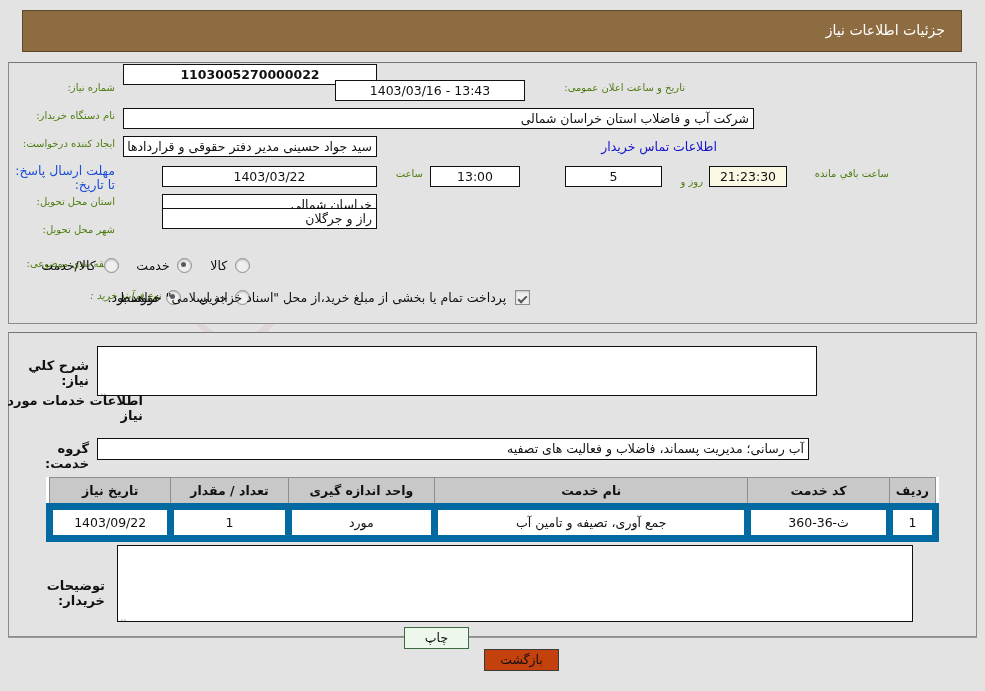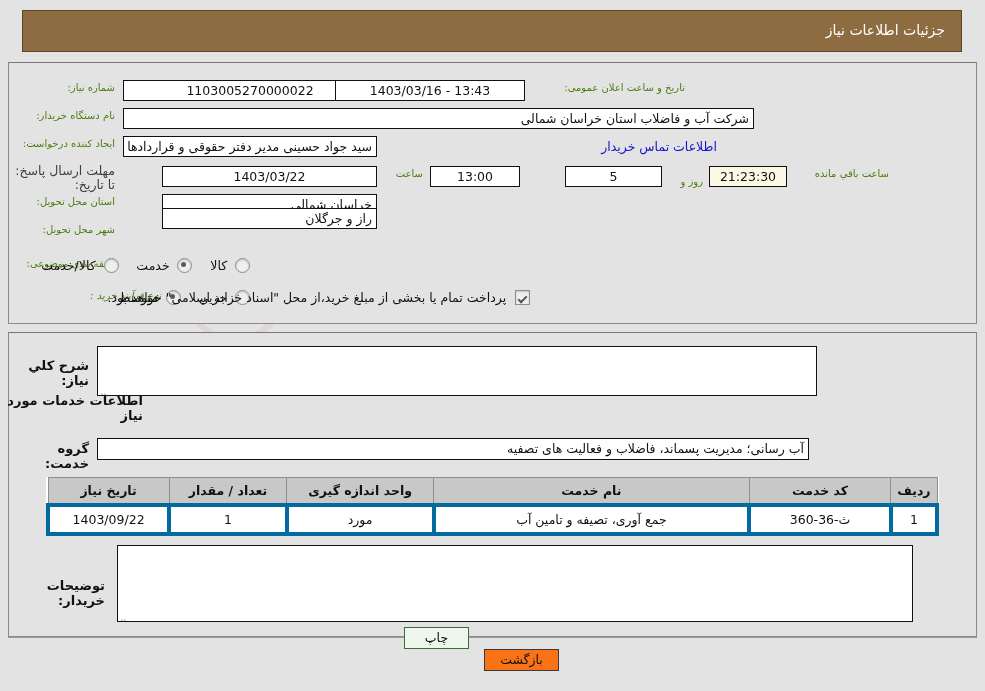--- a/index.html
+++ b/index.html
@@ -42,21 +42,21 @@
   .panel{
     position:absolute;background:#e3e3e3;
     border:1px solid #8a8a8a;border-top-color:#767676;
     box-sizing:border-box;z-index:1;
   }
   #panel-top{left:8px;top:62px;width:969px;height:262px;}
   #panel-bottom{left:8px;top:332px;width:969px;height:305px;}
 
   .row{position:absolute;display:flex;align-items:center;}
   .lbl{color:#4d7c0f;font-size:10px;white-space:nowrap;}
-  .lbl2{color:#404040;font-size:12.5px;line-height:14px;text-align:center;}
+  .lbl2{color:#1d4ed8;font-size:12.5px;line-height:14px;text-align:center;}
 
   .fld{
     background:#ffffff;border:1px solid #111;box-sizing:border-box;
     height:21px;line-height:19px;font-size:12.5px;color:#111;
     padding:0 4px;overflow:hidden;white-space:nowrap;
     font-family:"DejaVu Sans","Liberation Sans",sans-serif;
   }
   .fld.r{text-align:right;}
   .fld.ltr{direction:ltr;text-align:center;}
   .fld.cream{background:#fbf8e3;}
@@ -108,37 +108,37 @@
   table.grid{
     border-collapse:collapse;position:absolute;
     font-size:12.5px;background:#fff;
   }
   table.grid th{
     background:#c8c8c8;border:1px solid #8e8e8e;
     font-weight:bold;color:#111;height:25px;padding:0 6px;
     text-align:center;white-space:nowrap;
   }
   table.grid td{
-    background:#ffffff;border:4px solid #0369a1;
+    background:#ffffff;border:7px solid #0369a1;
     height:25px;padding:0 6px;text-align:center;color:#111;
   }
   td.ltrcell{direction:ltr;}
 
   
   .hr{
     position:absolute;left:8px;top:637px;width:969px;height:0;
     border-top:1px solid #9a9a9a;z-index:2;
   }
   .btn{
     position:absolute;height:22px;line-height:20px;text-align:center;
     font-size:12.5px;border:1px solid #2a2a2a;cursor:pointer;
     box-sizing:border-box;color:#111;
   }
   #btn-print{background:#eef7ec;border-color:#3c6b3c;}
-  #btn-back{background:#f97316;border-color:#3a3a3a;}
+  #btn-back{background:#c2410c;border-color:#3a3a3a;}
 </style>
 </head>
 <body>
 
 <div class="watermark">
   <svg class="wm-shield" viewBox="0 0 120 150">
     <path d="M60 4 L112 26 L112 78 C112 116 88 136 60 146 C32 136 8 116 8 78 L8 26 Z" fill="none" stroke="#d8b9b9" stroke-width="7"></path>
     <path d="M36 72 L54 92 L88 50" fill="none" stroke="#d8b9b9" stroke-width="9" stroke-linecap="round"></path>
   </svg>
   <svg class="wm-v" viewBox="0 0 90 90">
@@ -149,21 +149,21 @@
 
 <div class="titlebar">
   <span>جزئیات اطلاعات نیاز</span>
 </div>
 
 <div class="panel" id="panel-top"></div>
 
 <div class="row" style="right:870px;top:82px;z-index:3;">
   <span class="lbl">شماره نیاز:</span>
 </div>
-<div class="fld ltr" style="position:absolute;right:608px;top:80px;width:254px;z-index:3;">1103005270000022</div>
+<div class="fld ltr" style="position:absolute;right:608px;top:64px;width:254px;z-index:3;font-weight:bold;">1103005270000022</div>
 
 <div class="row" style="right:300px;top:82px;z-index:3;">
   <span class="lbl">تاریخ و ساعت اعلان عمومی:</span>
 </div>
 <div class="fld ltr" style="position:absolute;right:460px;top:80px;width:190px;z-index:3;">1403/03/16 - 13:43</div>
 
 <div class="row" style="right:870px;top:110px;z-index:3;">
   <span class="lbl">نام دستگاه خریدار:</span>
 </div>
 <div class="fld r" style="position:absolute;right:231px;top:108px;width:631px;z-index:3;margin-left:8px;">شرکت آب و فاضلاب استان خراسان شمالی</div>

